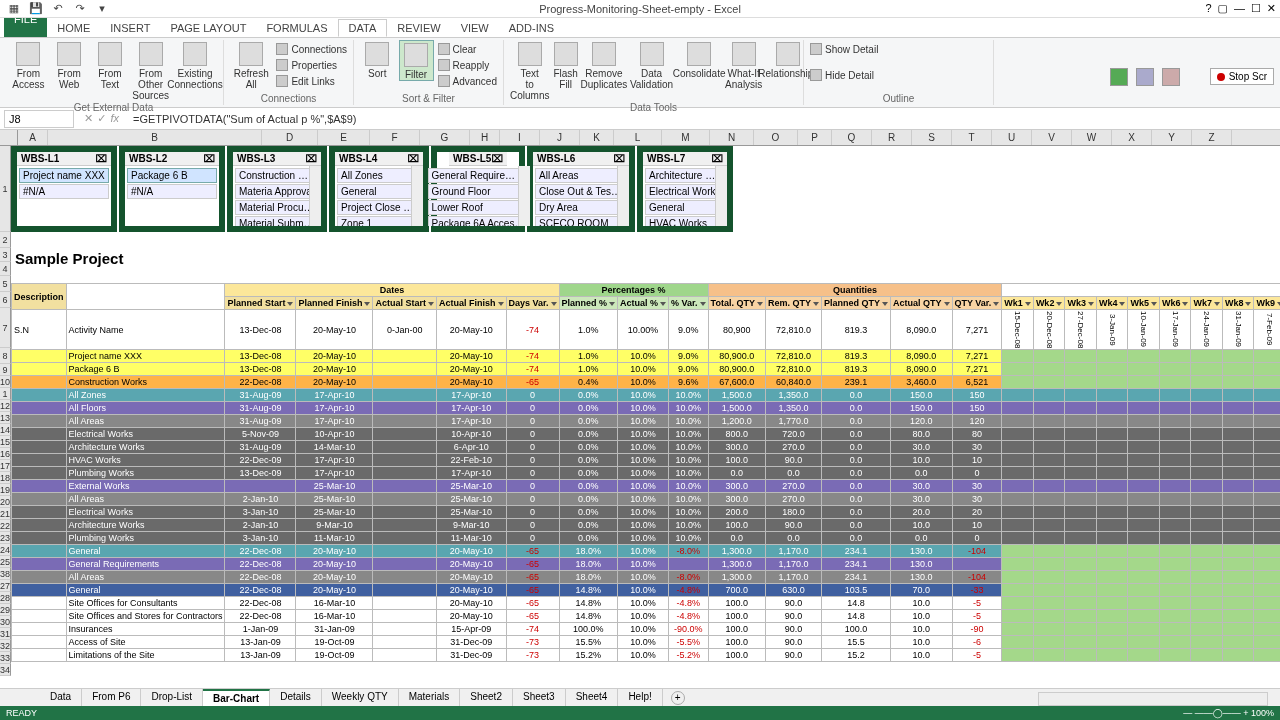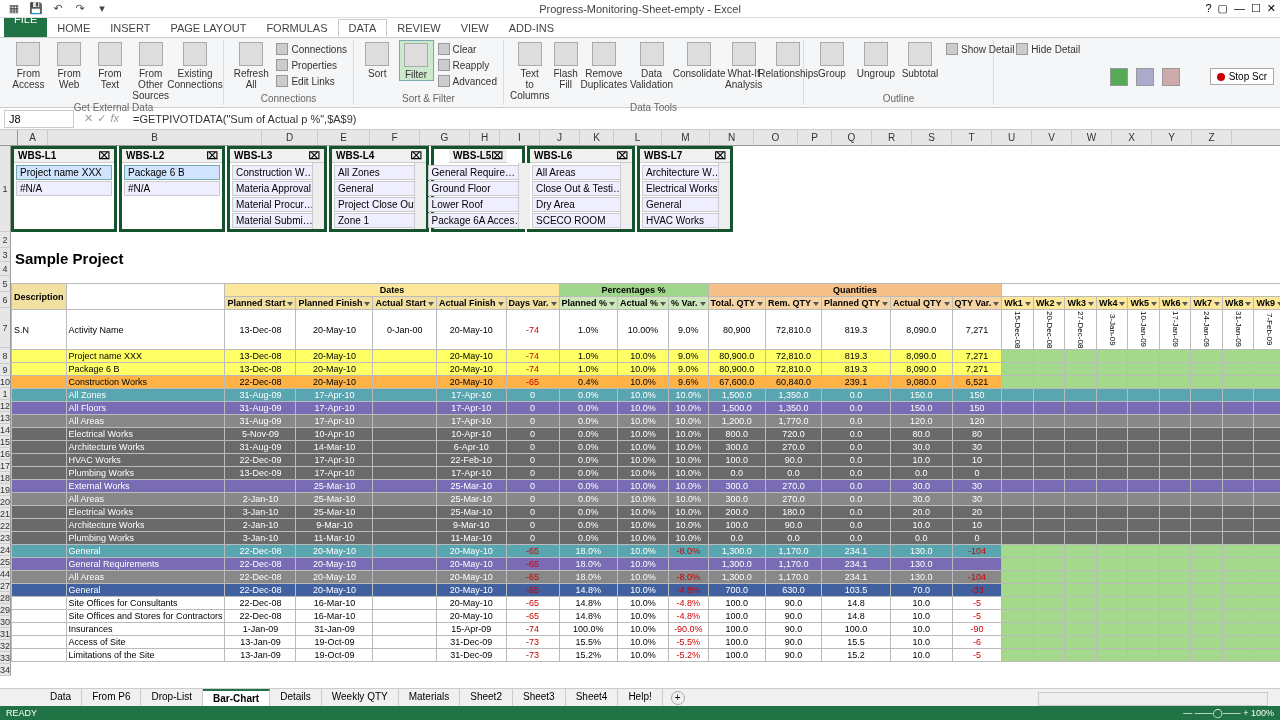--- a/index.html
+++ b/index.html
@@ -29,21 +29,21 @@
 .fx-btns { display: flex; gap: 4px; margin: 0 10px; color:#999; }
 .formula-bar { flex: 1; font-size: 11px; padding: 0 4px; color:#333; }
 .col-headers { height: 16px; display: flex; background: #e6e6e6; border-bottom: 1px solid #999; }
 .corner { width: 18px; border-right: 1px solid #999; background:#e6e6e6; }
 .col-h { border-right: 1px solid #ccc; font-size: 10px; text-align: center; color: #333; display:flex; align-items:center; justify-content:center; }
 .sheet { display: flex; }
 .row-headers { width: 18px; background: #e6e6e6; }
 .row-h { height: 16px; border-bottom: 1px solid #ccc; border-right:1px solid #999; font-size: 9px; text-align: center; color: #333; display:flex; align-items:center; justify-content:center; }
 .cells { flex: 1; position:relative; }
 .slicer-row { display:flex; height:86px; }
-.slicer { border:3px solid #14532d; margin-right:2px; background:#fff; display:flex; flex-direction:column; }
+.slicer { border:6px solid #14532d; margin-right:2px; background:#fff; display:flex; flex-direction:column; }
 .slicer-hdr { background:#f0f0f0; padding:1px 4px; font-size:10px; font-weight:bold; border-bottom:1px solid #ccc; display:flex; justify-content:space-between; align-items:center; }
 .slicer-body { flex:1; overflow:hidden; padding:1px; position:relative; }
 .slicer-item { font-size:10px; padding:1px 3px; margin:1px; border:1px solid #ccc; background:#eef; cursor:pointer; white-space:nowrap; overflow:hidden; text-overflow:ellipsis; }
 .slicer-item.sel { background:#d0e4ff; border-color:#7aa; }
 .slicer-scroll { position:absolute; right:0; top:0; bottom:0; width:12px; background:#eee; border-left:1px solid #ccc; }
 .project-title { font-size:15px; font-weight:bold; padding:2px 4px; }
 table.grid { border-collapse: collapse; font-size: 9px; }
 table.grid td, table.grid th { border: 1px solid #bbb; padding: 1px 2px; text-align: center; white-space: nowrap; overflow: hidden; }
 .hdr-dates { background: #fce79a; font-weight: bold; }
 .hdr-pct { background: #9fd68b; font-weight: bold; }
@@ -191,35 +191,21 @@
         </div>
         <div class="rbtn-lg">
           <div class="ico"></div>
           <span>Relationships</span>
         </div>
       </div>
     <div class="rgroup-label">Data Tools</div>
   </div>
   <div class="rgroup" style="width:190px">
     <div class="rgroup-content">
-      <div id="g-ol" style="display:flex">
-          <div class="rbtn-lg">
-            <div class="ico"></div>
-            <span>Group</span>
-          </div>
-          <div class="rbtn-lg">
-            <div class="ico"></div>
-            <span>Ungroup</span>
-          </div>
-          <div class="rbtn-lg">
-            <div class="ico"></div>
-            <span>Subtotal</span>
-          </div>
-        </div>
-      <div id="g-ol2" style="display:flex;flex-direction:row;gap:2px;padding-top:2px">
+      <div id="g-ol2" style="display:flex;flex-direction:column;gap:12px;padding-top:2px">
           <div class="rbtn-sm"><span class="ico-s"></span>Show Detail</div>
           <div class="rbtn-sm"><span class="ico-s"></span>Hide Detail</div>
         </div>
     </div>
     <div class="rgroup-label">Outline</div>
   </div>
   <div class="icon-row">
     <span style="width:18px;height:18px;background:#5a5;border:1px solid #999"></span>
     <span style="width:18px;height:18px;background:#aac;border:1px solid #999"></span>
     <span style="width:18px;height:18px;background:#caa;border:1px solid #999"></span>
@@ -291,21 +277,21 @@
       <div class="row-h" style="height: 12px;">16</div>
       <div class="row-h" style="height: 12px;">17</div>
       <div class="row-h" style="height: 12px;">18</div>
       <div class="row-h" style="height: 12px;">19</div>
       <div class="row-h" style="height: 12px;">20</div>
       <div class="row-h" style="height: 12px;">21</div>
       <div class="row-h" style="height: 12px;">22</div>
       <div class="row-h" style="height: 12px;">23</div>
       <div class="row-h" style="height: 12px;">24</div>
       <div class="row-h" style="height: 12px;">25</div>
-      <div class="row-h" style="height: 12px;">44</div>
+      <div class="row-h" style="height: 12px;">38</div>
       <div class="row-h" style="height: 12px;">27</div>
       <div class="row-h" style="height: 12px;">28</div>
       <div class="row-h" style="height: 12px;">29</div>
       <div class="row-h" style="height: 12px;">30</div>
       <div class="row-h" style="height: 12px;">31</div>
       <div class="row-h" style="height: 12px;">32</div>
       <div class="row-h" style="height: 12px;">33</div>
       <div class="row-h" style="height: 12px;">34</div>
     </div>
   <div class="cells">
@@ -528,21 +514,21 @@
               <td class="">20-May-10</td>
               <td class=""></td>
               <td class="">20-May-10</td>
               <td class=" neg">-65</td>
               <td class="">0.4%</td>
               <td class="">10.0%</td>
               <td class="">9.6%</td>
               <td class="">67,600.0</td>
               <td class="">60,840.0</td>
               <td class="">239.1</td>
-              <td class="">9,080.0</td>
+              <td class="">3,460.0</td>
               <td class="">6,521</td>
               <td class="gantt-g"></td>
               <td class="gantt-g"></td>
               <td class="gantt-g"></td>
               <td class="gantt-g"></td>
               <td class="gantt-g"></td>
               <td class="gantt-g"></td>
               <td class="gantt-g"></td>
               <td class="gantt-g"></td>
               <td class="gantt-g"></td>

